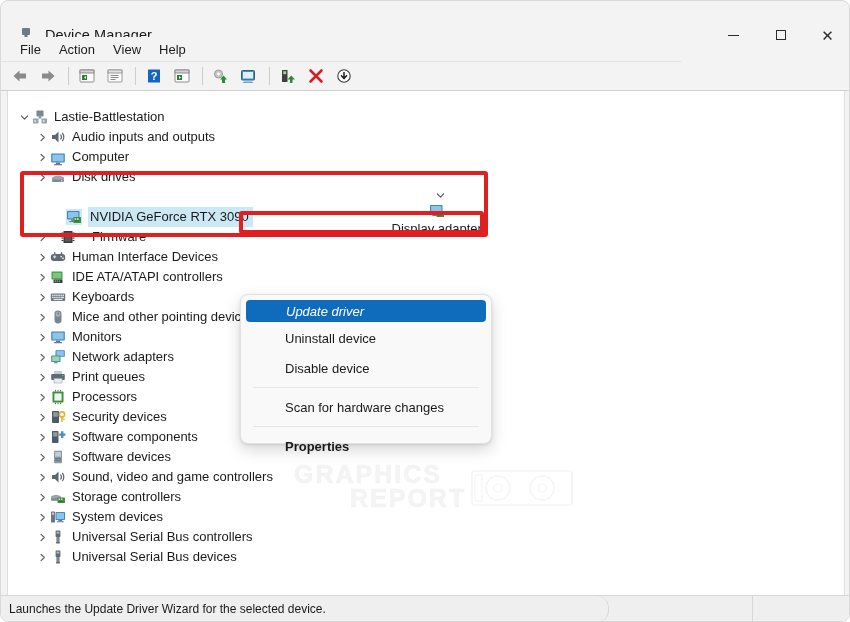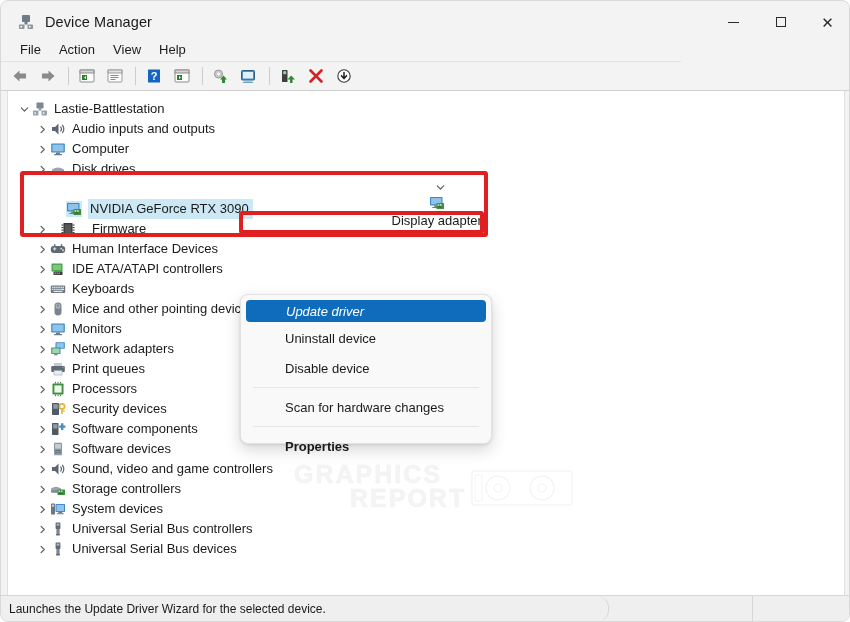--- a/index.html
+++ b/index.html
@@ -14,21 +14,21 @@
     position: relative;
     width: 850px; height: 622px;
     background: #f3f3f3;
     border: 1px solid #d9d9d9;
     border-radius: 8px;
     overflow: hidden;
   }
 
   
   .titlebar {
-    position: absolute; left: 0; top: 3px;
+    position: absolute; left: 0; top: 16px;
     width: 850px; height: 36px;
     background: #f3f3f3;
     display: flex; align-items: center;
   }
   .title-icon {
     margin-left: 16px; width: 18px; height: 18px;
     position: relative;
   }
   .title-text {
     margin-left: 10px;
@@ -99,21 +99,21 @@
   
   .watermark {
     position: absolute;
     left: 282px; top: 368px;
     width: 290px; height: 58px;
     pointer-events: none;
     opacity: 1;
   }
 
   .tree {
-    position: absolute; left: 0; top: 8px;
+    position: absolute; left: 0; top: 16px;
     width: 838px;
     font-size: 13px;
     color: #1a1a1a;
   }
   .row {
     height: 20px;
     display: flex; align-items: center;
     white-space: nowrap;
   }
   .chev {
@@ -368,21 +368,21 @@
         <div class="ico">
           <svg width="16" height="16" viewBox="0 0 16 16">
             <path d="M2 6 L5 6 L8.5 2.5 L8.5 13.5 L5 10 L2 10 Z" fill="#5b6670"></path>
             <path d="M10.5 5.5 Q12.5 8 10.5 10.5" stroke="#5b6670" stroke-width="1.2" fill="none"></path>
             <path d="M12.3 3.8 Q15.3 8 12.3 12.2" stroke="#5b6670" stroke-width="1.2" fill="none"></path>
           </svg>
         </div>
         <div class="label">Audio inputs and outputs</div>
       </div>
 
-      <div class="row" style="padding-left:26px;">
+      <div class="row" style="padding-left:26px;align-items:flex-end;">
         <div class="chev">
           <svg width="9" height="9" viewBox="0 0 10 10">
               <path d="M3.4 1.5 L7 5 L3.4 8.5" stroke="#5a5a5a" stroke-width="1.3" fill="none" stroke-linecap="round" stroke-linejoin="round"></path>
             </svg>
         </div>
         <div class="ico">
           <svg width="16" height="16" viewBox="0 0 16 16">
             <rect x="1.2" y="2.5" width="13.6" height="9" rx="0.8" fill="#3c86c4"></rect>
             <rect x="2.4" y="3.6" width="11.2" height="6.8" fill="#8fc4ea"></rect>
             <rect x="6" y="11.5" width="4" height="1.6" fill="#6d7a86"></rect>

